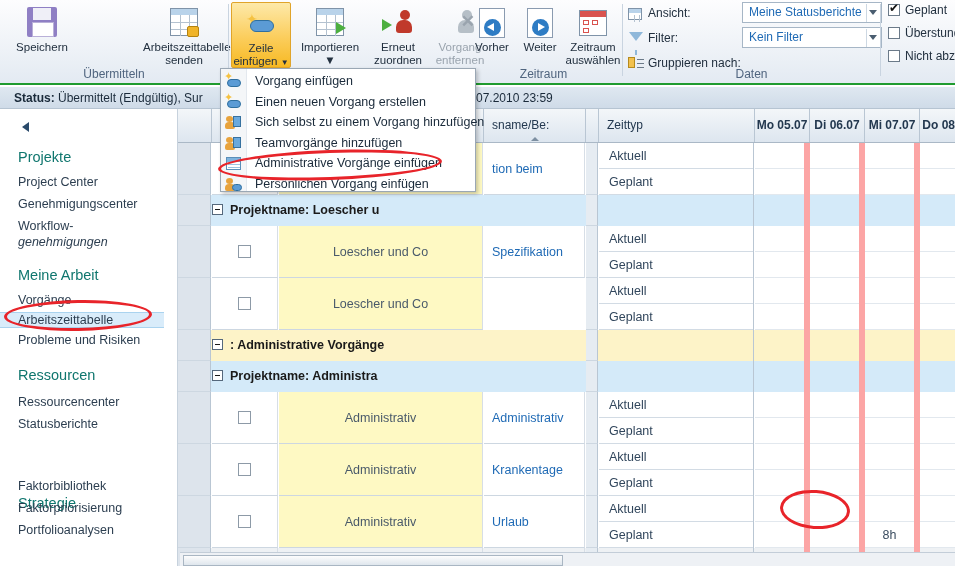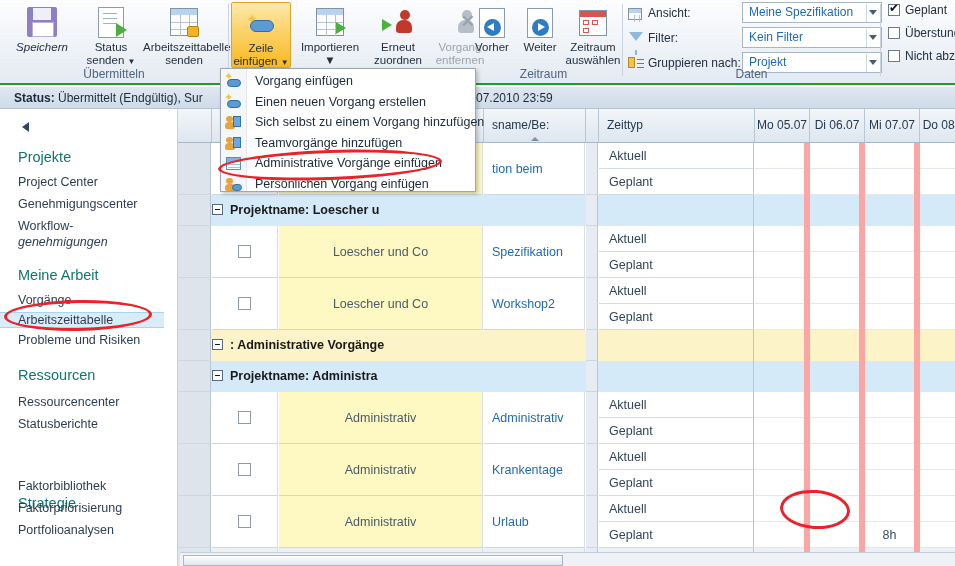--- a/index.html
+++ b/index.html
@@ -118,21 +118,21 @@
     left:0; width:164px; padding-left:18px; background:#d9ecfa;
     border-top:1px solid #aad3ef; border-bottom:1px solid #aad3ef;
   }
 
   
   #grid { position:absolute; top:109px; left:178px; width:777px; height:457px; background:#fff; overflow:hidden; }
   #gridHead { position:absolute; top:0; left:0; width:777px; height:34px;
      background:linear-gradient(#f3f6f9,#dde6ef); border-bottom:1px solid #aab8c6; }
   .hcell { position:absolute; top:0; height:33px; line-height:33px; font-size:12px; color:#23384f;
      border-right:1px solid #b9c6d3; padding-left:8px; white-space:nowrap; overflow:hidden; }
-  .hcell.ctr { text-align:center; padding-left:0; }
+  .hcell.ctr { text-align:center; padding-left:0;font-weight:bold; }
   .sortarrow { position:absolute; bottom:1px; left:50%; margin-left:-4px; width:0;height:0;
      border-left:4px solid transparent;border-right:4px solid transparent;border-bottom:4px solid #7d8fa1; }
 
   .row { position:absolute; left:0; width:777px; }
   .cell { position:absolute; top:0; height:100%; overflow:hidden; white-space:nowrap; }
   .c-sel { left:0; width:33px; background:#dde4ec; border-right:1px solid #b9c6d3; border-bottom:1px solid #cdd7e1; }
   .c-chk { left:34px; width:66px; border-right:1px solid #d7dee6; border-bottom:1px solid #cdd7e1; background:#fff; }
   .c-chk .cbx { position:absolute; left:26px; top:50%; margin-top:-7px; width:13px;height:13px;
      border:1px solid #8d9aa7; background:#fff; }
   .c-name { left:101px; width:204px; border-right:1px solid #d7dee6; border-bottom:1px solid #cdd7e1;
@@ -189,30 +189,23 @@
   .ellipse { position:absolute; border:3px solid #e8242a; border-radius:50%; z-index:60; }
 </style>
 </head>
 <body>
 
 <div id="app">
 
   <div id="ribbon">
 
     <div class="rgroup" style="left:0; width:228px;">
-      <div class="bigbtn" style="left:6px; width:72px;font-style:italic;">
+      <div class="bigbtn" style="left:6px; width:72px;">
         <span class="ico"><span class="ic ic-save"></span></span>
         <span class="lbl">Speichern</span>
-      </div>
-      <div class="bigbtn" style="left:80px; width:62px;">
-        <span class="ico">
-          <span class="ic ic-doc"><span class="ln" style="top:5px"></span><span class="ln" style="top:10px"></span><span class="ln" style="top:15px"></span><span class="ic-arrow-g"></span></span>
-        </span>
-        <span class="lbl">Status</span>
-        <span class="lbl"><span>senden</span> <span class="caret">▼</span></span>
       </div>
       <div class="bigbtn" style="left:143px; width:82px;">
         <span class="ico">
           <span class="ic ic-grid"><span class="hdr"></span><span class="v" style="left:9px"></span><span class="v" style="left:18px"></span><span class="h" style="top:13px"></span><span class="h" style="top:20px"></span><span class="ic-lock"></span></span>
         </span>
         <span class="lbl">Arbeitszeittabelle</span>
         <span class="lbl">senden</span>
       </div>
       <div class="glabel">Übermitteln</div>
     </div>
@@ -270,21 +263,21 @@
     <div class="gsep" style="left:622px;"></div>
 
     <div class="rgroup" style="left:624px; width:255px;">
       <div class="smrow" style="left:4px; top:2px;">
         <span class="sico">
           <span class="ic ic-grid" style="width:14px;height:12px;margin-top:1px;"><span class="hdr" style="height:4px"></span><span class="v" style="left:5px;height:7px"></span><span class="v" style="left:10px;height:7px"></span></span>
         </span>
         <span class="stxt">Ansicht:</span>
       </div>
       <div class="combo" style="left:118px; top:2px; width:140px;">
-        <span>Meine Spezifikation</span>
+        <span>Meine Statusberichte</span>
         <span class="cbsep"></span><span class="cb"></span>
       </div>
 
       <div class="smrow" style="left:4px; top:27px;">
         <span class="sico">
             <span class="funnel"></span>
           </span>
         <span class="stxt">Filter:</span>
       </div>
       <div class="combo" style="left:118px; top:27px; width:140px;">
@@ -293,24 +286,20 @@
       </div>
 
       <div class="smrow" style="left:4px; top:52px;">
         <span class="sico">
           <span style="position:absolute;left:0;top:2px;width:7px;height:11px;background:#f2c14e;border:1px solid #b58a1e;"></span>
           <span style="position:absolute;left:9px;top:4px;width:7px;height:1px;background:#6b7a89;"></span>
           <span style="position:absolute;left:9px;top:8px;width:7px;height:1px;background:#6b7a89;"></span>
           <span style="position:absolute;left:9px;top:12px;width:7px;height:1px;background:#6b7a89;"></span>
         </span>
         <span class="stxt">Gruppieren nach:</span>
-      </div>
-      <div class="combo" style="left:118px; top:52px; width:140px;">
-        <span>Projekt</span>
-        <span class="cbsep"></span><span class="cb"></span>
       </div>
 
       <div class="glabel">Daten</div>
     </div>
     <div class="gsep" style="left:880px;"></div>
 
     <div class="rgroup" style="left:884px; width:71px;">
       <div class="ckrow" style="left:4px; top:3px;">
         <span class="ckbox on"></span><span>Geplant</span>
       </div>
@@ -441,21 +430,20 @@
             <div class="half"></div>
             <div class="half b"></div>
           </div>
         </div>
         <div class="row" style="top: 169px; height: 52px;">
           <div class="cell c-sel"></div>
           <div class="cell c-chk">
             <span class="cbx"></span>
           </div>
           <div class="cell c-name" style="line-height: 52px;">Loescher und Co</div>
-          <div class="cell c-task" style="line-height: 52px;"><a href="#">Workshop2</a></div>
           <div class="cell c-gutter"></div>
           <div class="cell c-type">
             <div class="half">Aktuell</div>
             <div class="half b">Geplant</div>
           </div>
           <div class="dcell" style="left: 577px;">
             <div class="half"></div>
             <div class="half b"></div>
           </div>
           <div class="dcell" style="left: 632px;">

